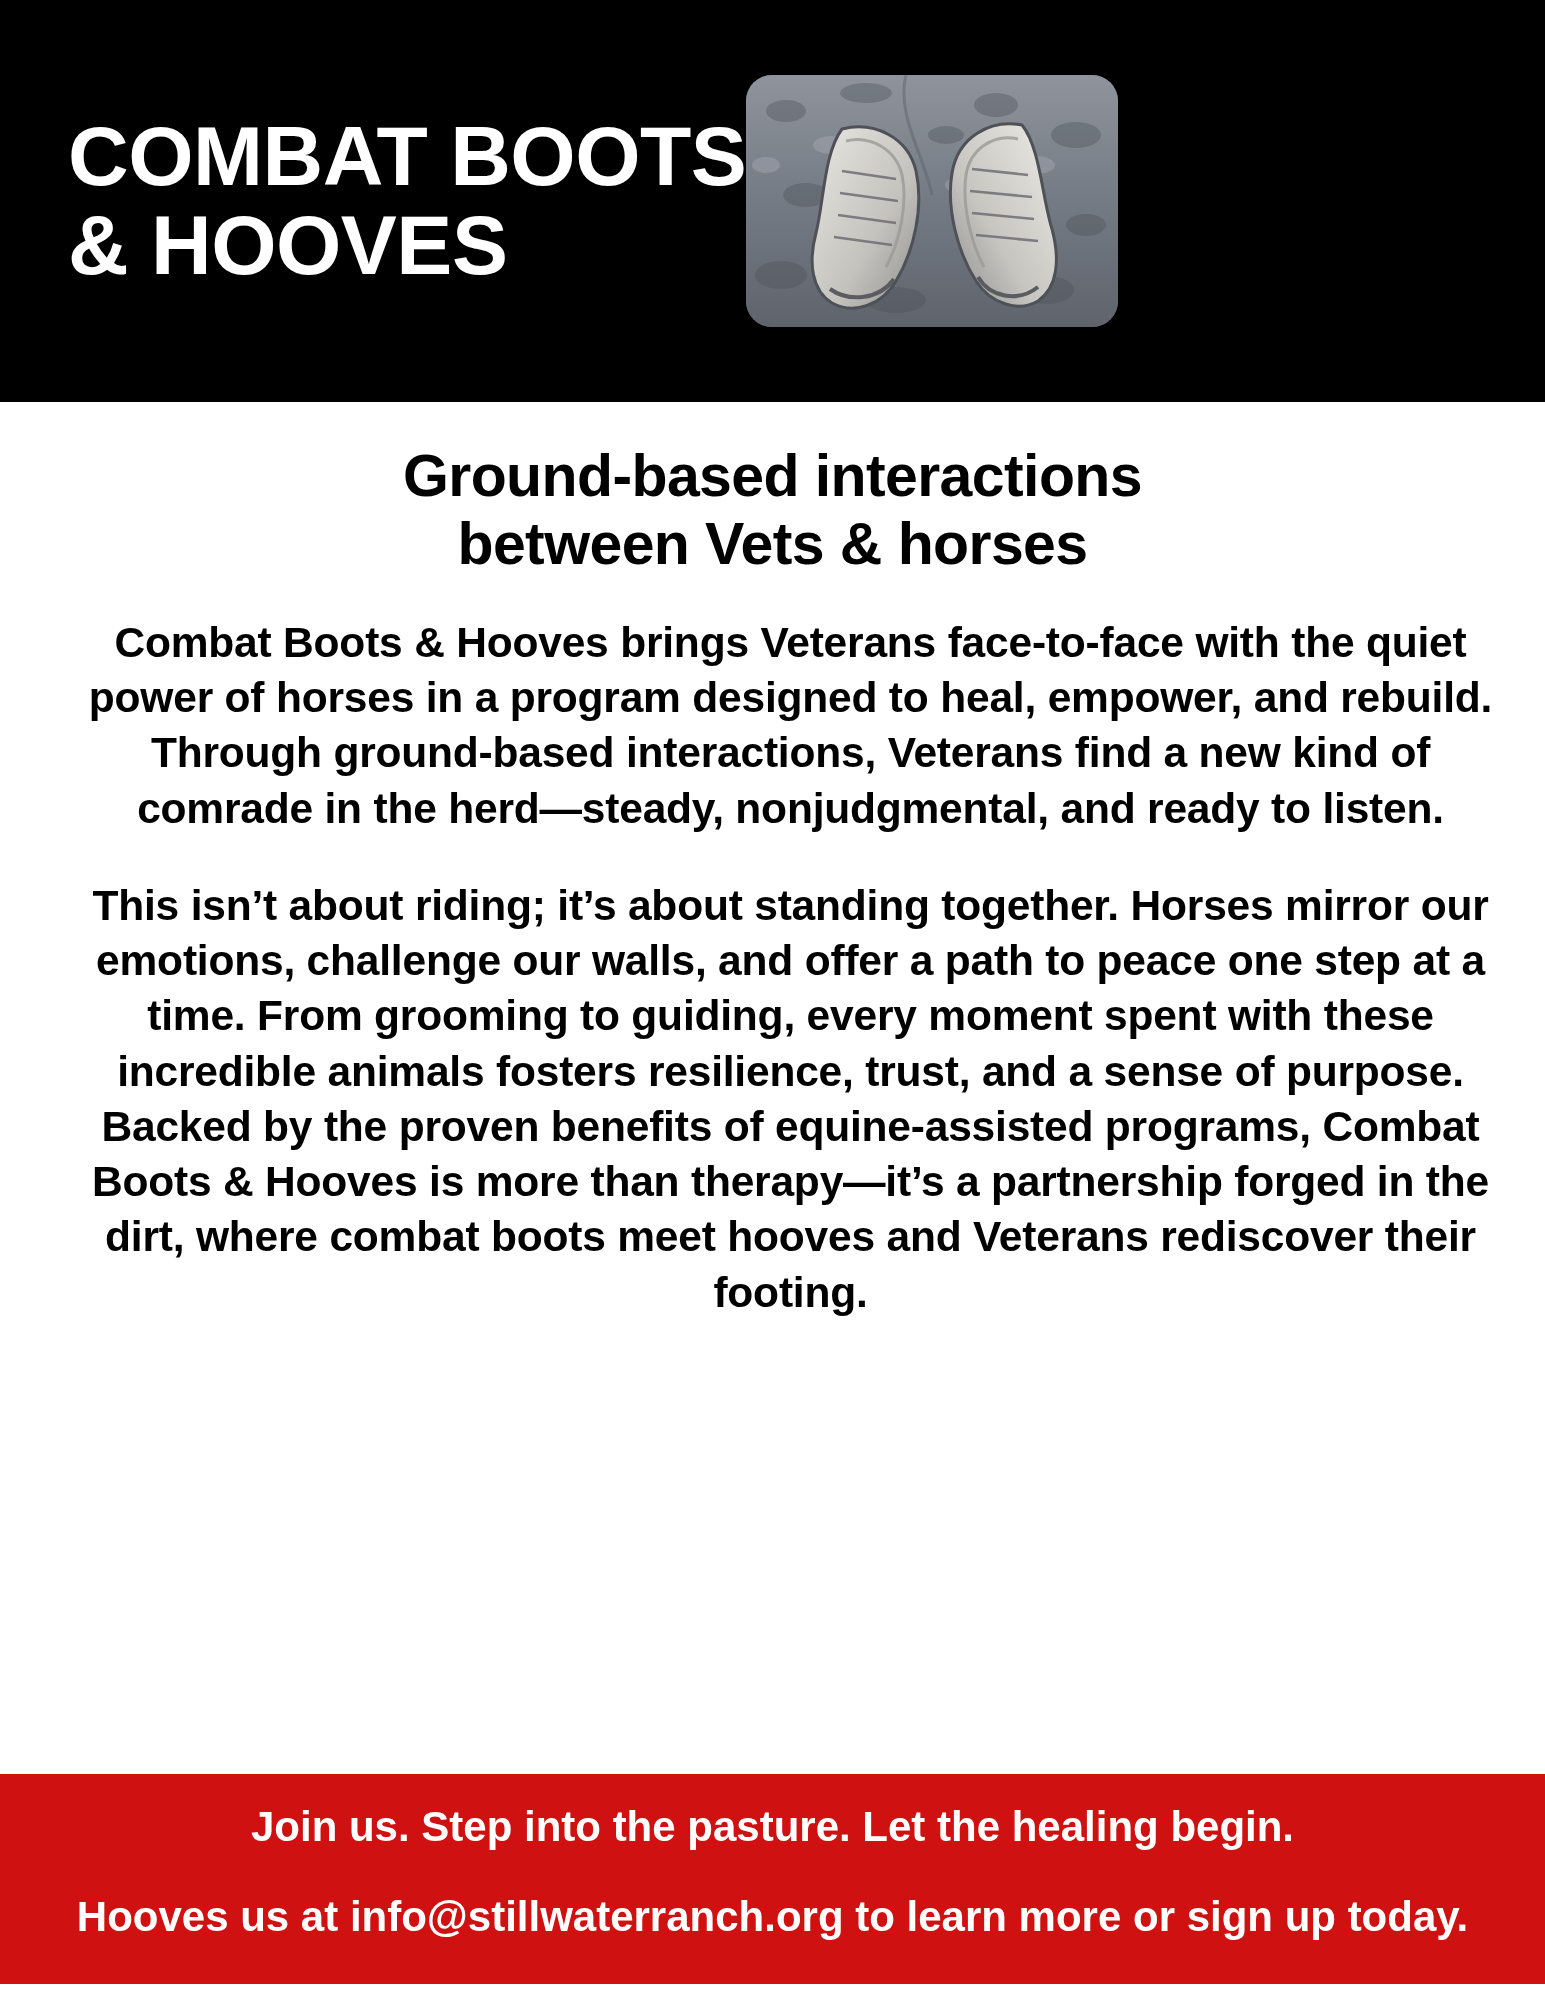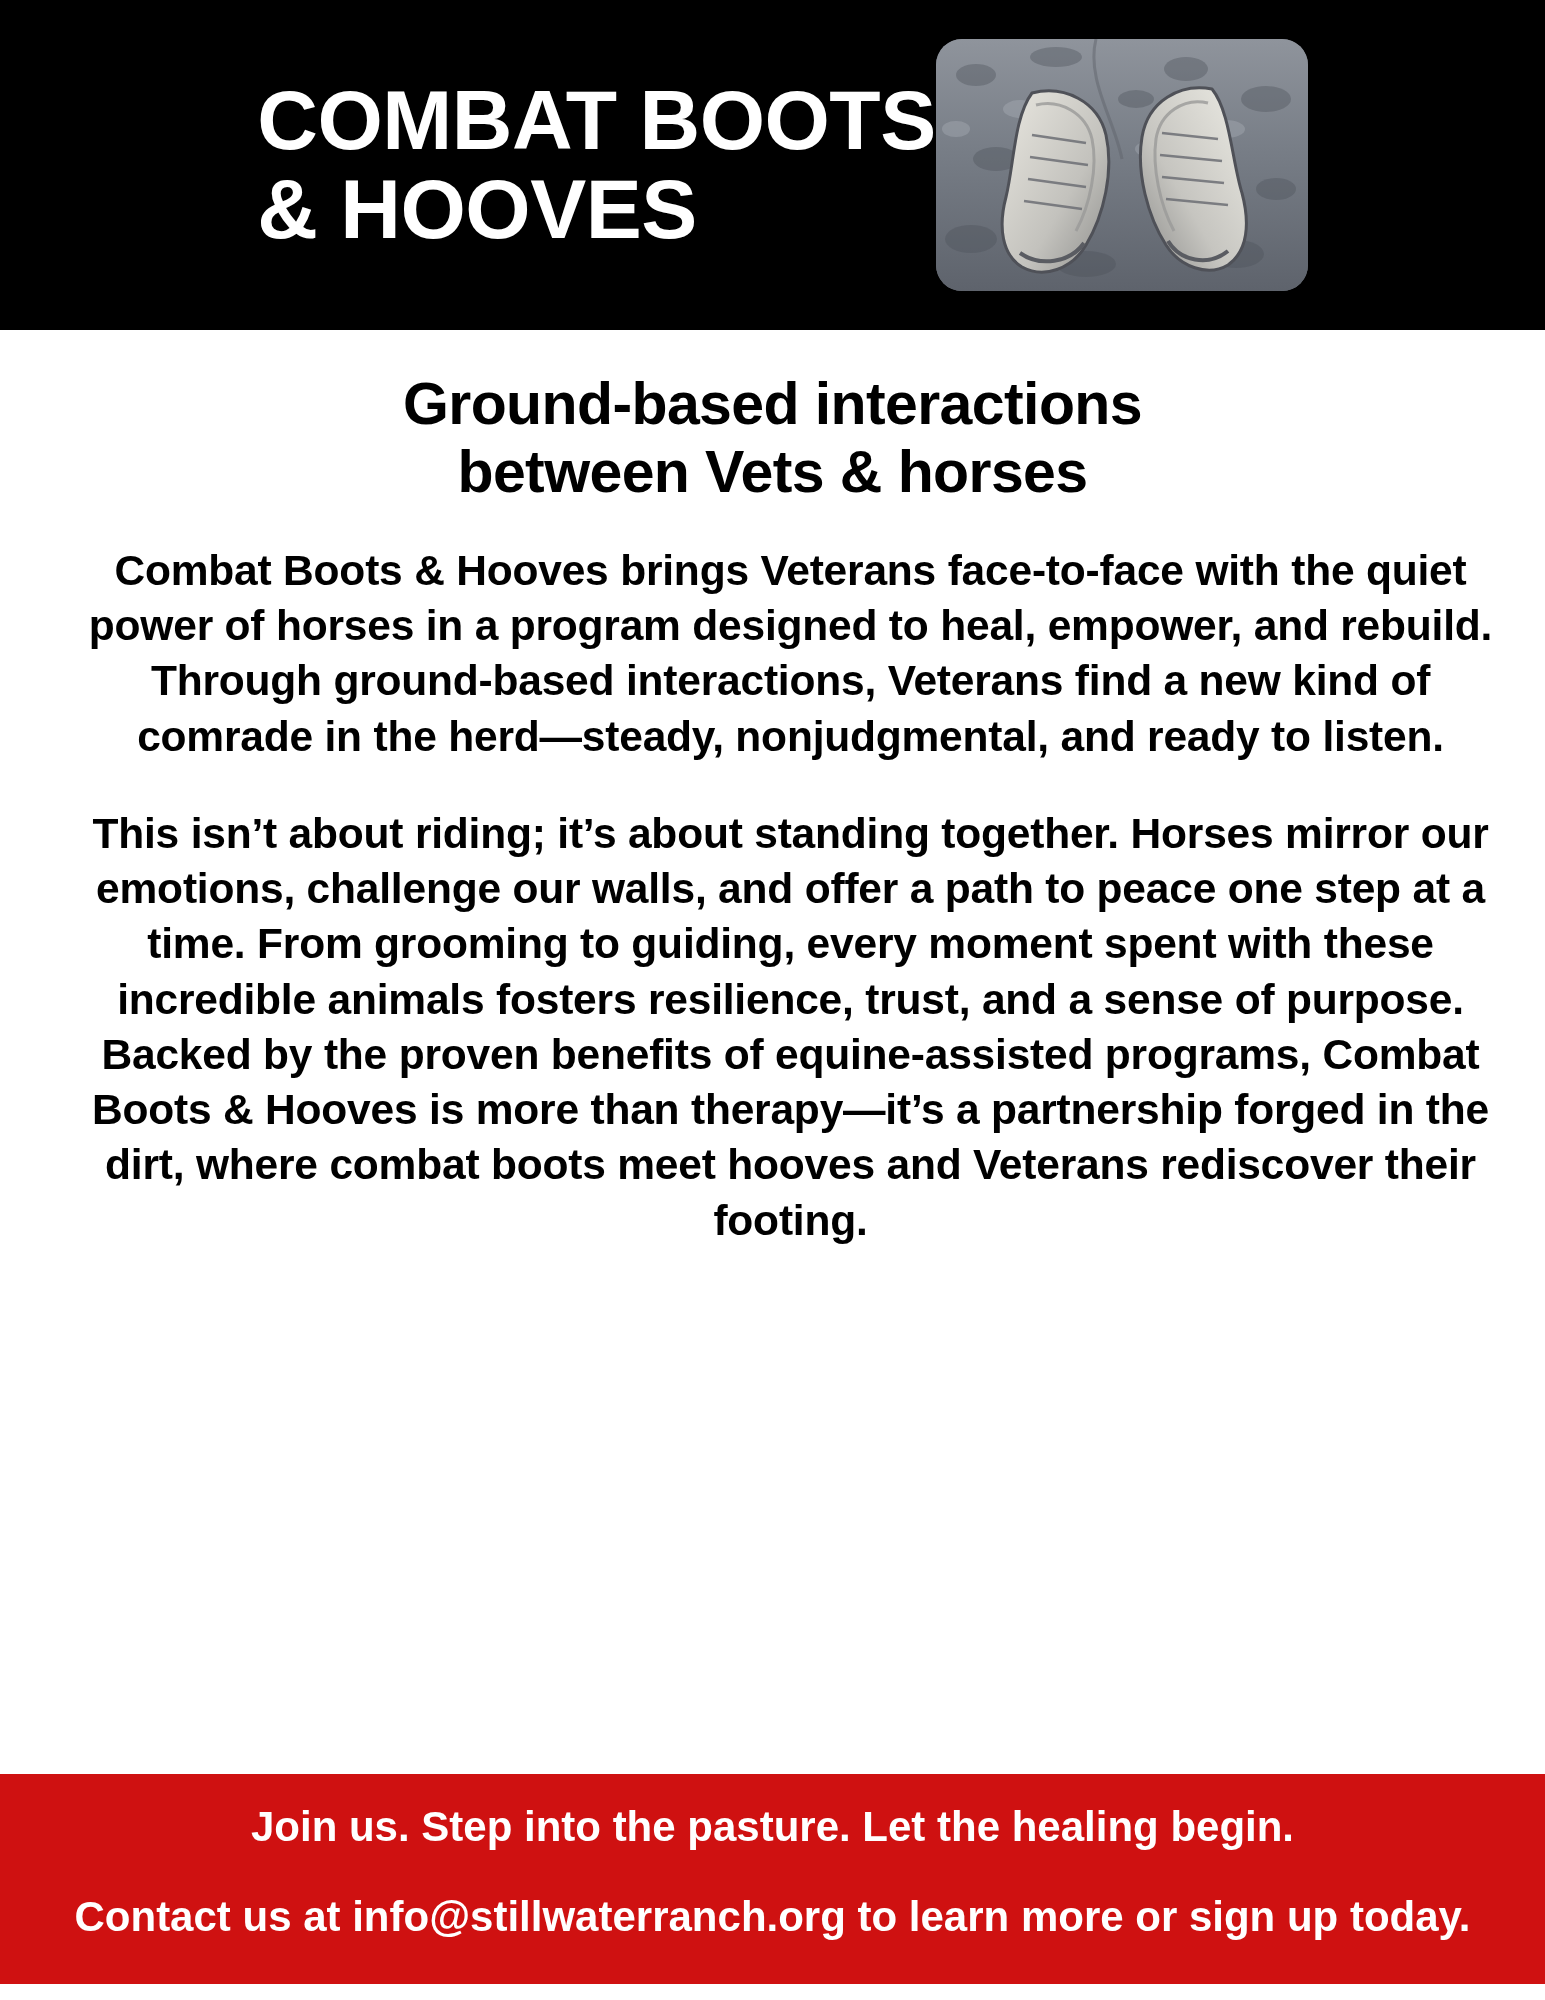--- a/index.html
+++ b/index.html
@@ -20,24 +20,24 @@
     width: 1545px;
     height: 2000px;
     background: #ffffff;
     display: flex;
     flex-direction: column;
   }
 
   
   .header-band {
     background: #000000;
-    height: 330px;
+    height: 402px;
     display: flex;
     align-items: center;
-    justify-content: center;
+    justify-content: flex-start;
     padding: 0 48px 0 68px;
     box-sizing: border-box;
   }
   .header-title {
     color: #ffffff;
     font-size: 84px;
     font-weight: bold;
     line-height: 1.06;
     letter-spacing: -0.5px;
     max-width: 1000px;
@@ -193,16 +193,16 @@
     <div>between Vets &amp; horses</div>
   </div>
 
   <div class="body-copy">
     <p>Combat Boots &amp; Hooves brings Veterans face-to-face with the quiet power of horses in a program designed to heal, empower, and rebuild. Through ground-based interactions, Veterans find a new kind of comrade in the herd—steady, nonjudgmental, and ready to listen.</p>
     <p>This isn’t about riding; it’s about standing together. Horses mirror our emotions, challenge our walls, and offer a path to peace one step at a time. From grooming to guiding, every moment spent with these incredible animals fosters resilience, trust, and a sense of purpose. Backed by the proven benefits of equine-assisted programs, Combat Boots &amp; Hooves is more than therapy—it’s a partnership forged in the dirt, where combat boots meet hooves and Veterans rediscover their footing.</p>
   </div>
 
   <div class="footer-band">
     <div class="footer-line-1">Join us. Step into the pasture. Let the healing begin.</div>
-    <div class="footer-line-2">Contact us at info@stillwaterranch.org to learn more or sign up today.</div>
+    <div class="footer-line-2">Hooves us at info@stillwaterranch.org to learn more or sign up today.</div>
   </div>
 
 </div>
 
 </body></html>

